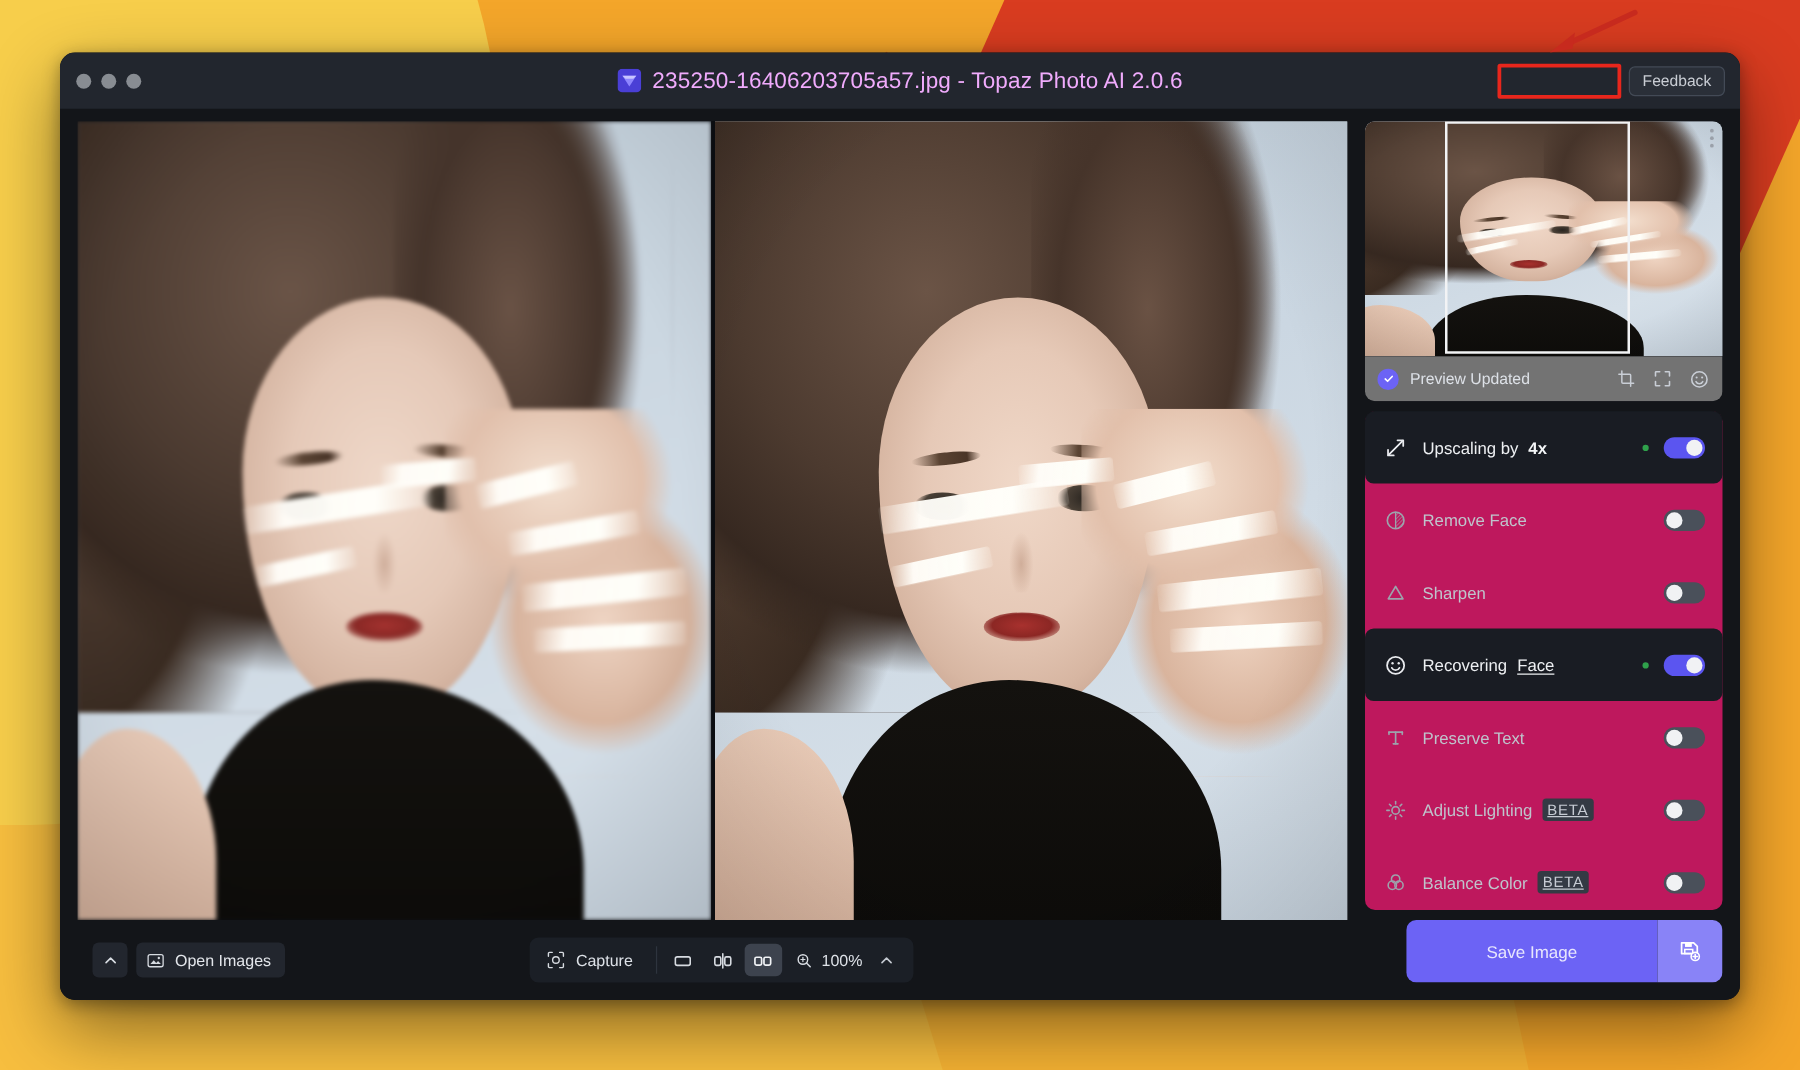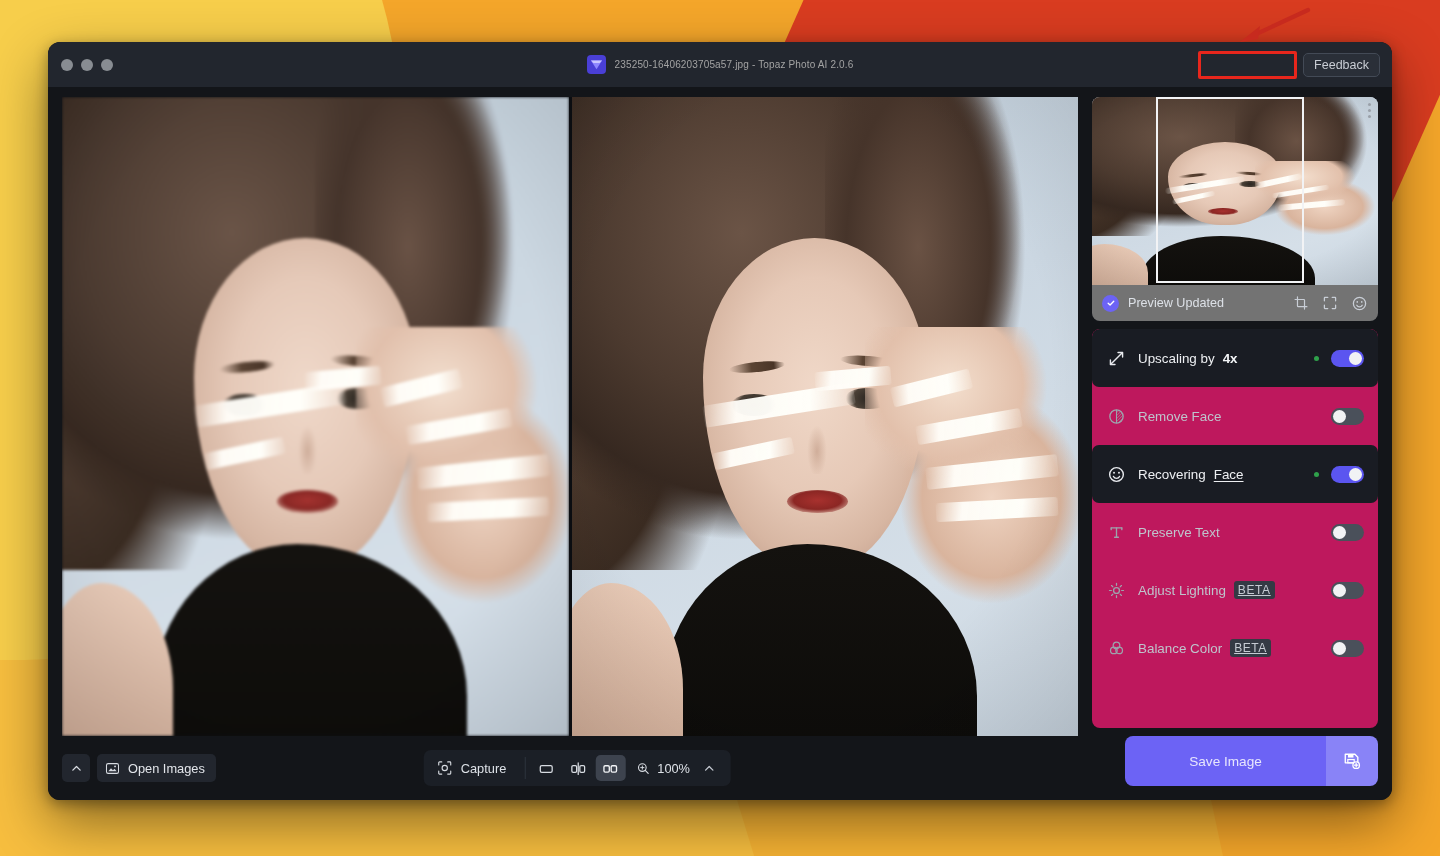--- a/index.html
+++ b/index.html
@@ -92,22 +92,22 @@
     left: 0; right: 0; top: 0; bottom: 0;
     display: flex; align-items: center; justify-content: center;
     gap: 9px;
     pointer-events: none;
   }
   .topaz-logo {
     width: 19px; height: 19px;
     display: block;
   }
   #title-text {
-    color: #a3a3a3;
-    font-size: 10px;
+    color: #f0abfc;
+    font-size: 18px;
     letter-spacing: .15px;
   }
   #titlebar-right {
     position: absolute;
     right: 12px; top: 0; bottom: 0;
     display: flex; align-items: center; gap: 10px;
   }
   #hidden-slot {
     width: 94px; height: 24px;
     background: #22262E;
@@ -253,21 +253,21 @@
 
   
   #bottom-bar {
     height: 64px;
     flex: 0 0 64px;
     display: flex;
     align-items: center;
     padding: 0 14px 0 0;
     position: relative;
   }
-  .bb-left { display: flex; align-items: center; gap: 7px; }
+  .bb-left { display: flex; align-items: center; gap: 7px; margin-left: 12px; }
   .chev-btn {
     width: 28px; height: 28px;
     display: flex; align-items: center; justify-content: center;
     background: #22262E;
     border-radius: 5px;
     cursor: pointer;
   }
   #open-images {
     display: flex; align-items: center; gap: 8px;
     height: 28px;
@@ -740,20 +740,34 @@
             </span>
             <span class="s-label">
               <span>Remove Face</span>
             </span>
             <span class="dot-slot"></span>
             <span class="toggle">
                 <span class="knob"></span>
               </span>
           </div>
 
+          <div class="setting-row">
+            <span class="s-icon">
+              <svg width="19" height="19" viewBox="0 0 20 20">
+                <path d="M10 4.6 L16.2 15 H3.8 Z" fill="none" stroke="#9DA3AC" stroke-width="1.4" stroke-linejoin="round"></path>
+              </svg>
+            </span>
+            <span class="s-label">
+              <span>Sharpen</span>
+            </span>
+            <span class="dot-slot"></span>
+            <span class="toggle">
+                <span class="knob"></span>
+              </span>
+          </div>
 
           <div class="setting-row enabled">
             <span class="s-icon">
               <svg width="19" height="19" viewBox="0 0 20 20">
                 <circle cx="10" cy="10" r="7.2" fill="none" stroke="#E8EAEE" stroke-width="1.5"></circle>
                 <circle cx="7.4" cy="8.2" r="1" fill="#E8EAEE"></circle>
                 <circle cx="12.6" cy="8.2" r="1" fill="#E8EAEE"></circle>
                 <path d="M6.8 12.1 a3.6 3.6 0 0 0 6.4 0" fill="none" stroke="#E8EAEE" stroke-width="1.5" stroke-linecap="round"></path>
               </svg>
             </span>

